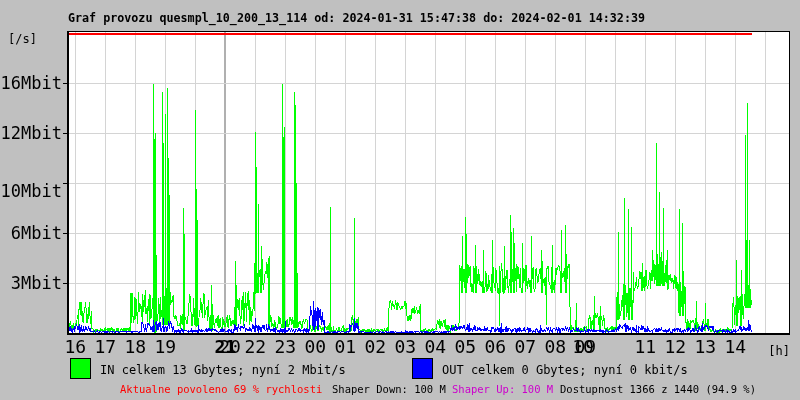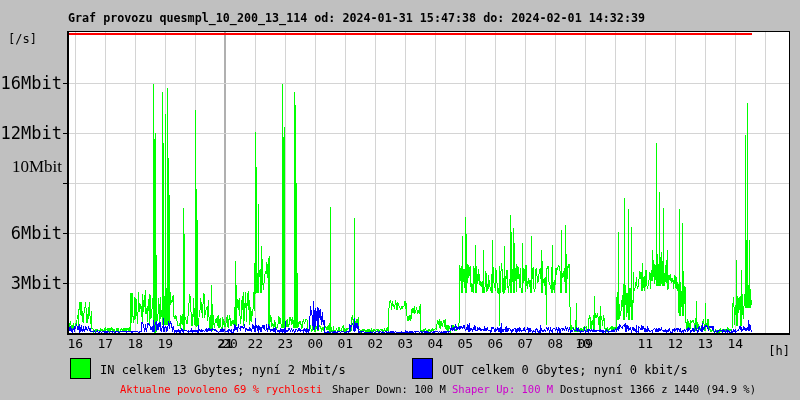--- a/index.html
+++ b/index.html
@@ -7,39 +7,39 @@
        font-family:"DejaVu Sans Mono","Liberation Mono",monospace;}
   .screen{position:relative;width:800px;height:372px;}
   .title{position:absolute;left:68px;top:11px;font-size:11.7px;font-weight:bold;color:#000;white-space:pre;}
   .yunit{position:absolute;left:8px;top:32px;font-size:12px;color:#000;}
   .xunit{position:absolute;left:760px;top:344px;width:30px;text-align:right;font-size:12px;color:#000;}
   .plot{position:absolute;left:67px;top:31px;width:720px;height:301px;background:#fff;
         border:1px solid #000;border-left-width:2px;border-bottom-width:2px;}
   .plot svg{position:absolute;left:0;top:0;}
   .ylab{position:absolute;left:0;width:62px;text-align:right;font-size:17px;color:#000;height:14px;line-height:14px;}
   .ytick{position:absolute;left:63px;width:4px;height:1px;background:#000;}
-  .xlab{position:absolute;top:336px;width:22px;text-align:center;font-size:13px;color:#000;}
+  .xlab{position:absolute;top:336px;width:22px;text-align:center;font-size:18px;color:#000;}
   .xlab.bold{font-weight:bold;}
   .swatch{position:absolute;top:358px;width:19px;height:19px;border:1px solid #000;}
   .ltext{position:absolute;top:363px;font-size:12px;color:#000;white-space:pre;}
   .stext{position:absolute;top:383px;font-size:10.5px;color:#000;white-space:pre;}
 </style>
 </head>
 <body>
 
 <div class="screen">
   <div class="title">Graf provozu quesmpl_10_200_13_114 od: 2024-01-31 15:47:38 do: 2024-02-01 14:32:39</div>
   <div class="yunit">[/s]</div>
 
   <div id="yaxis">
       <span class="ylab" style="top: 76px;">16Mbit</span>
       <span class="ytick" style="top: 83px;"></span>
       <span class="ylab" style="top: 126px;">12Mbit</span>
       <span class="ytick" style="top: 133px;"></span>
-      <span class="ylab" style="top: 160px; font-family: Liberation Serif, serif;">10Mbit</span>
+      <span class="ylab" style="top: 184px;">10Mbit</span>
       <span class="ytick" style="top: 183px;"></span>
       <span class="ylab" style="top: 226px;">6Mbit</span>
       <span class="ytick" style="top: 233px;"></span>
       <span class="ylab" style="top: 276px;">3Mbit</span>
       <span class="ytick" style="top: 283px;"></span>
     </div>
 
   <div class="plot">
     <svg id="chart-svg" width="720" height="301" viewBox="0 0 720 301">
         <line x1="6.300000000000026" y1="0" x2="6.300000000000026" y2="301" stroke="#d4d4d4" stroke-width="1" shape-rendering="crispEdges"></line>

